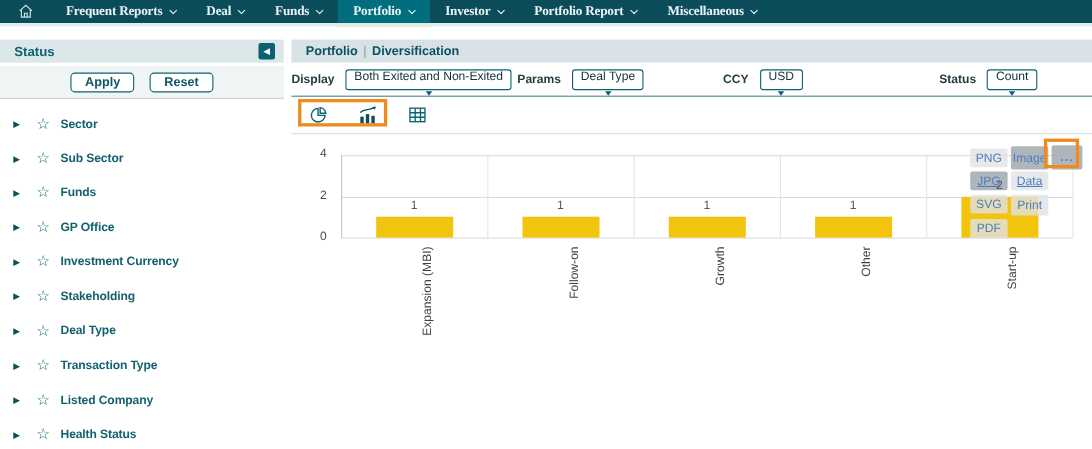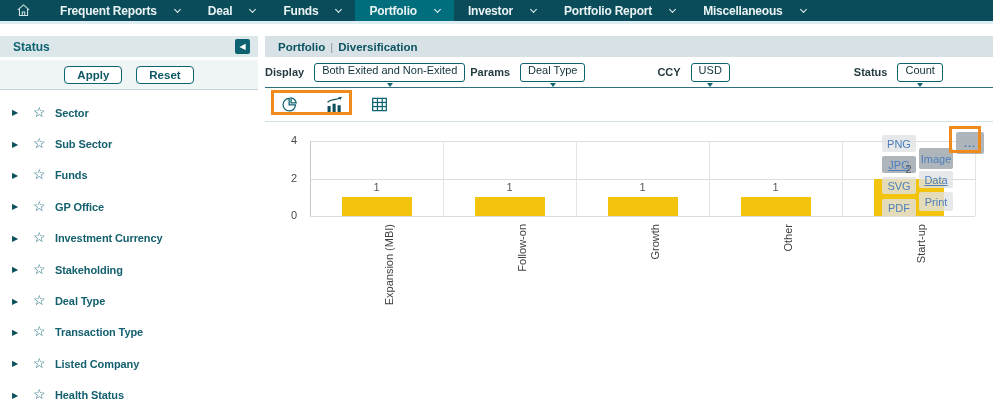--- a/index.html
+++ b/index.html
@@ -3,21 +3,21 @@
 <meta charset="utf-8">
 <style>
   * { margin:0; padding:0; box-sizing:border-box; }
   body { background:#fff; font-family:"Liberation Sans", sans-serif; }
   .page { position:relative; width:993px; height:408px; background:#fff; overflow:hidden; }
 
   
   .nav { position:absolute; left:0; top:0; width:993px; height:21px; background:#0B4C5A; display:flex; align-items:stretch; }
   .nav-strip { position:absolute; left:0; top:21px; width:993px; height:3px; background:#DEEDF1; }
   .nav-home { width:46px; display:flex; align-items:center; justify-content:center; cursor:pointer; }
-  .nav-item { position:relative; display:flex; align-items:center; gap:18px; padding:0 14px; color:#EAF4F5; font-size:12px; font-weight:bold; letter-spacing:-0.2px; cursor:pointer; }
+  .nav-item { position:relative; display:flex; align-items:center; gap:7px; padding:0 14px; color:#EAF4F5; font-size:12px; font-weight:bold; letter-spacing:-0.2px; cursor:pointer;font-family:Liberation Serif, serif; }
   .nav-item.active { background:#006E7D; }
   .nav-item.active::after { content:""; position:absolute; left:0; right:0; bottom:-3px; height:3px; background:var(--amber); }
   .chev { width:5px; height:5px; border-right:1.5px solid #EAF4F5; border-bottom:1.5px solid #EAF4F5; transform:rotate(45deg); margin-top:-3px; }
 
   :root { --teal:#0C6270; --amber:#F5B80A; --orange:#F08A1D; --blue:#4D7EBE; }
 
   
   .sidebar { position:absolute; left:0; top:36px; width:258px; height:372px; background:#fff; }
   .sb-head { height:21px; background:#DBE7E9; display:flex; align-items:center; padding:0 8px 0 13px; }
   .sb-title { flex:1; color:#0E6271; font-weight:bold; font-size:12px; }
@@ -53,21 +53,21 @@
   .vgrid { position:absolute; width:1px; background:#E4E4E4; }
   .yaxis { position:absolute; width:1px; background:#C9C9C9; }
   .ylab { position:absolute; width:30px; text-align:right; font-size:11px; color:#4A4A4A; }
   .bar { position:absolute; z-index:1; }
   .vlab { position:absolute; width:40px; text-align:center; font-size:11px; color:#585858; z-index:5; }
   .xlab { position:absolute; white-space:nowrap; font-size:11px; color:#3F3F3F; transform-origin:0 0; transform:rotate(-90deg) translateX(-100%); z-index:1; }
 
   
   .xp { position:absolute; font-size:11px; color:var(--blue); display:flex; align-items:center; justify-content:center; border-radius:2px; z-index:4; cursor:pointer; }
   .xp-c1 { left:617px; width:34px; }
-  .xp-c2 { left:654px; width:34px;margin-top:15px; }
+  .xp-c2 { left:654px; width:34px; }
   .xp-norm { background:rgba(224,226,227,0.80); }
   .xp-hot  { background:rgba(168,176,181,0.92); }
   .xp-png { top:11px; height:17px; }
   .xp-jpg { top:32px; height:17px; text-decoration:underline; }
   .xp-svg { top:53px; height:17px; }
   .xp-pdf { top:75px; height:18px; }
   .xp-image { top:9px;  height:21px; }
   .xp-data  { top:32px; height:17px;text-decoration:underline; }
   .xp-print { top:53px; height:19px; }
   .xp-more { left:691px; top:8px; width:28px; height:22px; background:rgba(168,176,181,0.92); letter-spacing:1px; font-weight:bold; }

